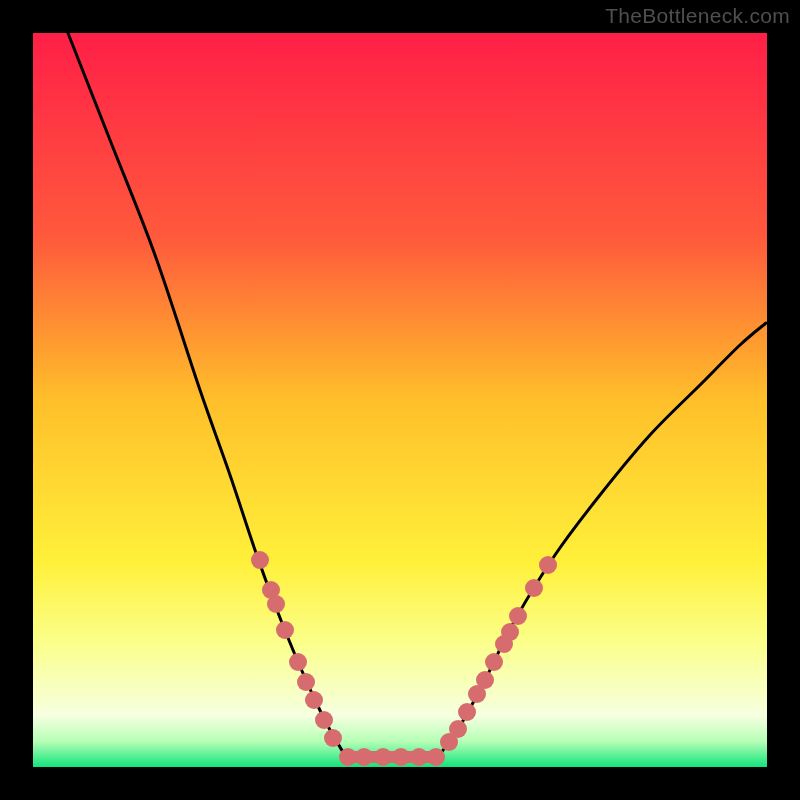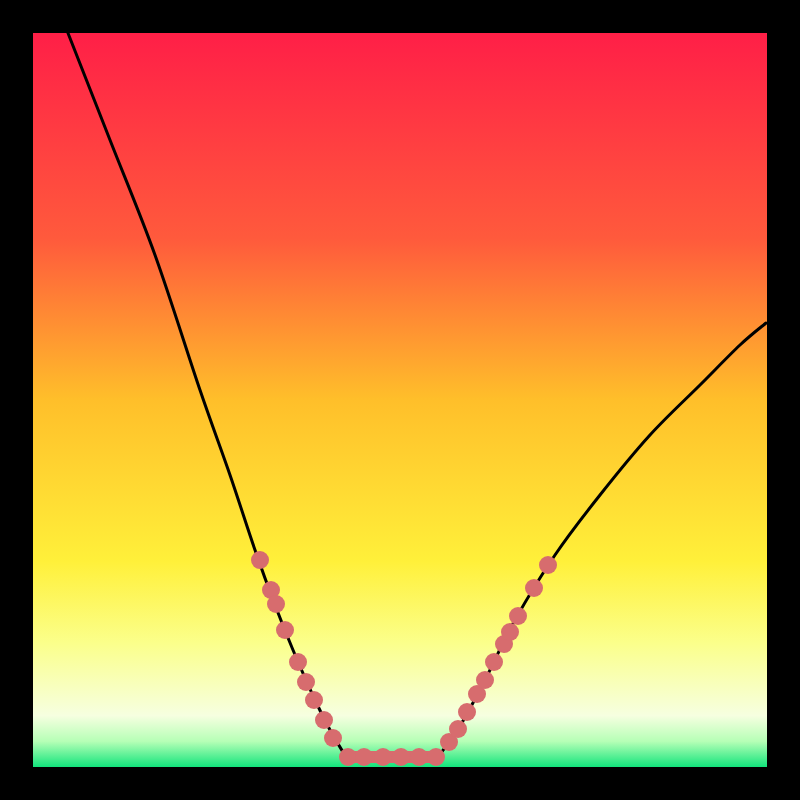--- a/index.html
+++ b/index.html
@@ -33,20 +33,21 @@
     top: 0;
     width: 800px;
     height: 800px;
     pointer-events: none;
   }
 </style>
 </head>
 <body>
 
 <div class="stage">
+  <div class="watermark">TheBottleneck.com</div>
   <svg class="plot" viewBox="0 0 800 800">
     <defs>
       <linearGradient id="bg-grad" x1="0" y1="0" x2="0" y2="1">
           <stop offset="0%" stop-color="#ff1f47"></stop>
           <stop offset="28.000000000000004%" stop-color="#ff5a3c"></stop>
           <stop offset="50%" stop-color="#ffbf2a"></stop>
           <stop offset="72%" stop-color="#fff03a"></stop>
           <stop offset="83%" stop-color="#fbff8a"></stop>
           <stop offset="93%" stop-color="#f6ffe0"></stop>
           <stop offset="96.5%" stop-color="#b6ffb6"></stop>

